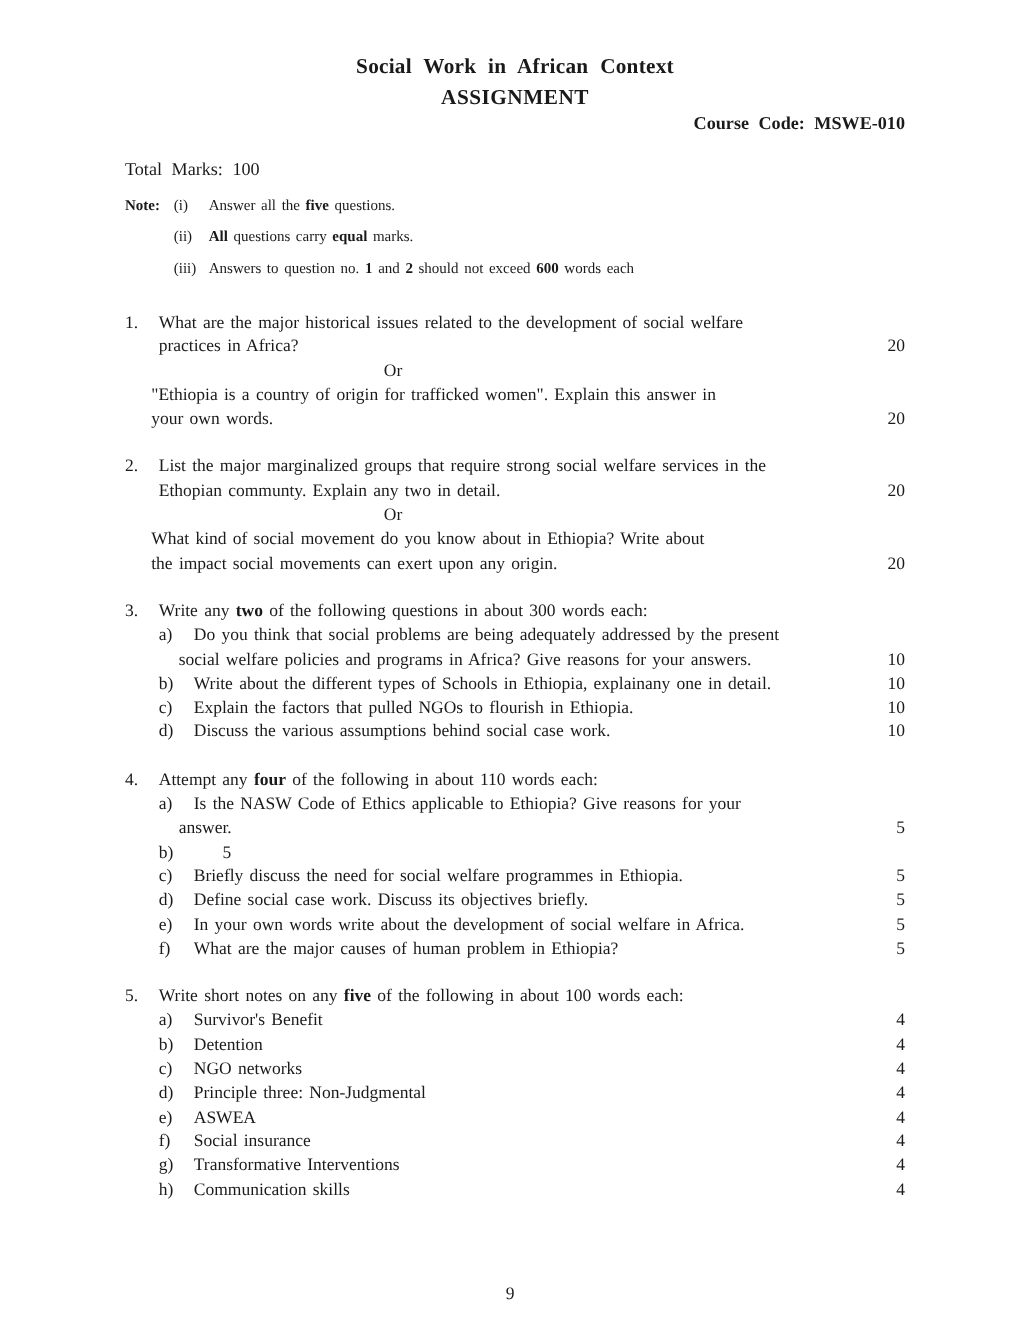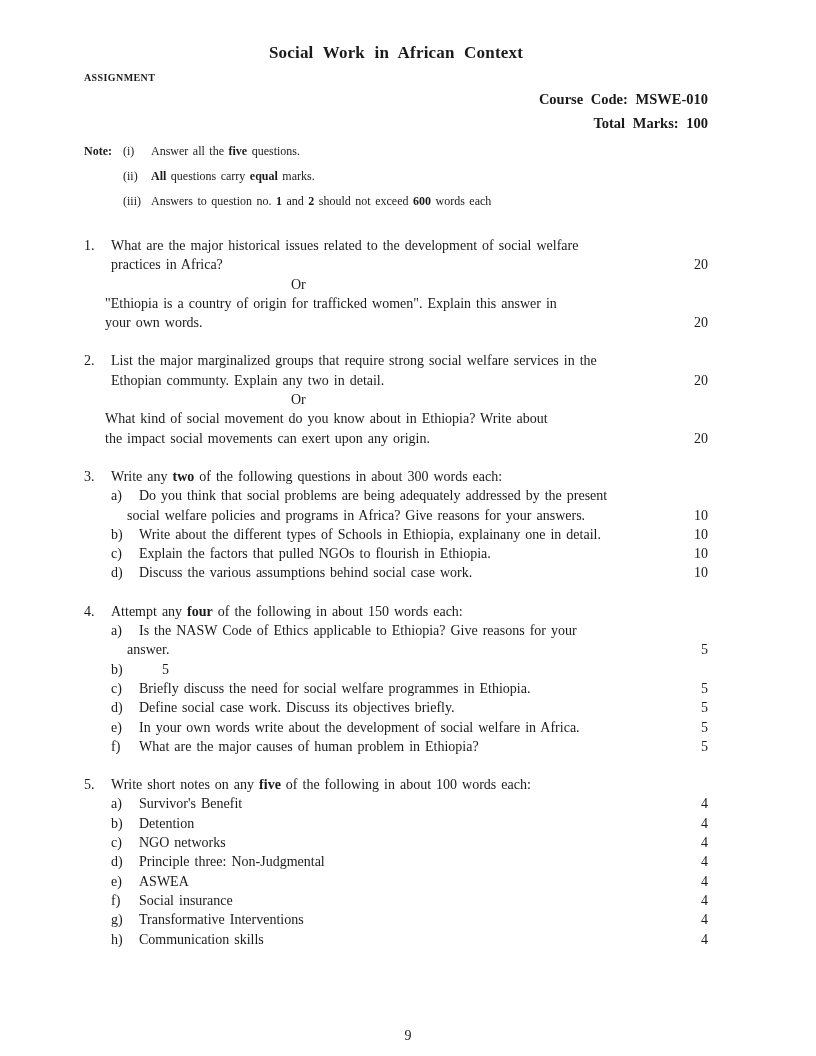--- a/index.html
+++ b/index.html
@@ -4,36 +4,36 @@
 <style>
   html,body{margin:0;padding:0;background:#ffffff;}
   .page{
     position:relative;
     width:816px;height:1056px;
     background:#ffffff;
     font-family:"Liberation Serif", serif;
     color:#1a1a1a;
     overflow:hidden;
   }
-  .content{position:absolute;left:84px;top:43px;width:624px;}
+  .content{position:absolute;left:100px;top:43px;width:624px;}
   .title{
     text-align:center;font-weight:bold;font-size:17px;line-height:19px;
     word-spacing:5px;letter-spacing:0.2px;
   }
   .subtitle{
-    font-weight:bold;font-size:10px;line-height:15px;
+    text-align:center;font-weight:bold;font-size:17px;line-height:15px;
     margin-top:8px;letter-spacing:0.4px;
   }
   .course-line{
     text-align:right;font-weight:bold;font-size:14.5px;line-height:15px;
     margin-top:7px;word-spacing:4px;
   }
   .marks-line{
-    text-align:right;font-weight:bold;font-size:14.5px;line-height:15px;
-    margin-top:9px;word-spacing:4px;
+    text-align:left;font-weight:normal;font-size:14.5px;line-height:15px;
+    margin-top:22px;word-spacing:4px;
   }
   .note{margin-top:8px;font-size:12px;word-spacing:1.5px;}
   .note-row{display:flex;line-height:25px;}
   .note-label{width:39px;flex:none;font-weight:bold;}
   .note-num{width:28px;flex:none;}
   .note-text{flex:1;}
   .b{font-weight:bold;}
   .question{margin-top:19px;}
   .question.q1{margin-top:22px;}
   .row{display:flex;line-height:19.3px;font-size:14px;word-spacing:1.5px;}
@@ -161,21 +161,21 @@
           <div class="row">
             <span class="cell-num"></span>
             <span class="cell-letter">d)</span>
             <span class="cell-text">Discuss the various assumptions behind social case work.</span>
             <span class="cell-marks">10</span>
           </div>
         </div>
         <div class="question">
           <div class="row">
             <span class="cell-num">4.</span>
-            <span class="cell-text"><span>Attempt any </span><span class="b">four</span><span> of the following in about 150 words each:</span></span>
+            <span class="cell-text"><span>Attempt any </span><span class="b">four</span><span> of the following in about 110 words each:</span></span>
             <span class="cell-marks"></span>
           </div>
           <div class="row">
             <span class="cell-num"></span>
             <span class="cell-letter">a)</span>
             <span class="cell-text">Is the NASW Code of Ethics applicable to Ethiopia? Give reasons for your</span>
             <span class="cell-marks"></span>
           </div>
           <div class="row">
             <span class="cell-num"></span>

